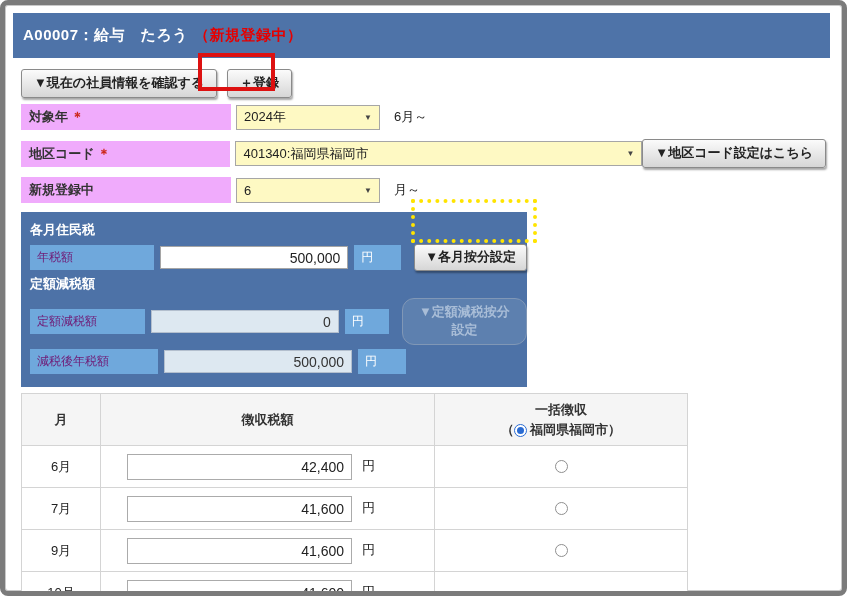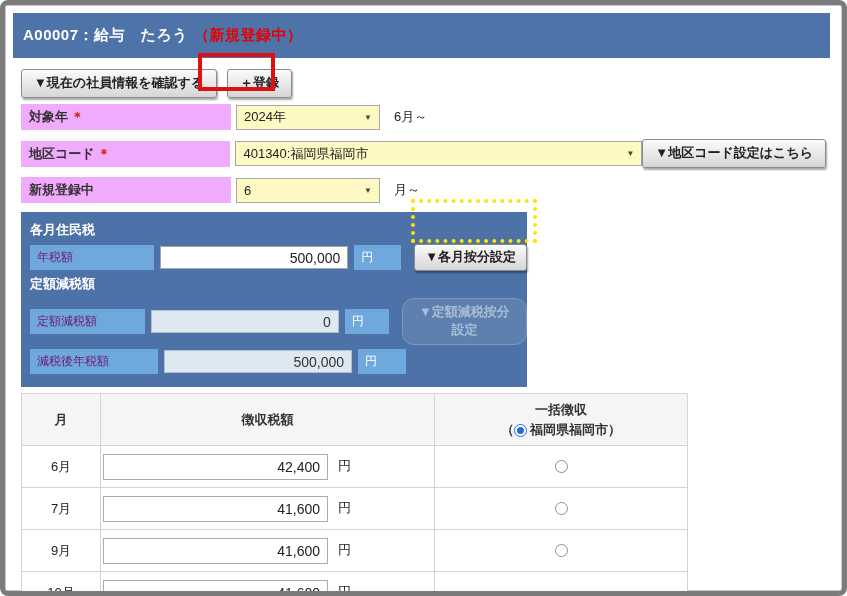--- a/index.html
+++ b/index.html
@@ -88,21 +88,21 @@
   .months th, .months td{ border:1px solid #d4d4d4; }
   .months th{
     background:#f5f5f5; font-weight:bold; height:52px; text-align:center;
     font-size:13px; color:#333;
   }
   .col-month{ width:79px; }
   .col-amount{ width:334px; }
   .col-lump{ width:253px; }
   .months td{ height:42px; background:#fff; }
   .td-month{ text-align:center; }
-  .td-amount{ padding-left:2px; }
+  .td-amount{ padding-left:26px; }
   .amt{
     width:225px; height:26px; border:1px solid #ababab;
     text-align:right; padding:0 7px; font-size:14px; color:#222;
     font-family:"Liberation Sans","DejaVu Sans",sans-serif;
     vertical-align:middle;
   }
   .yen{ margin-left:10px; font-size:13px; }
   .td-radio{ text-align:center; }
   .radio{
     display:inline-block; width:13px; height:13px; border-radius:50%;

